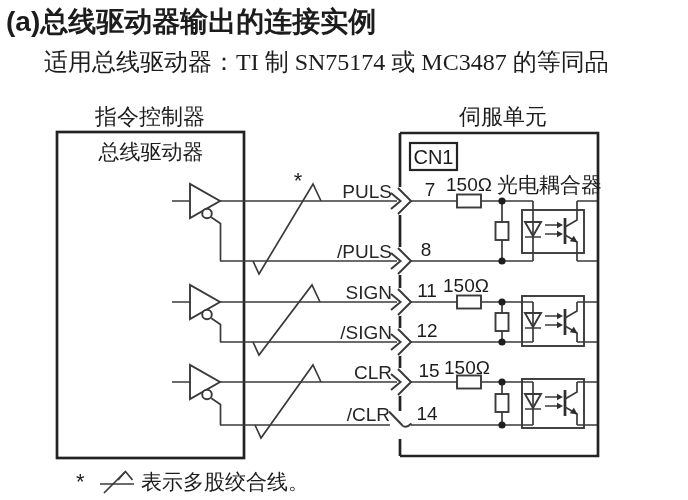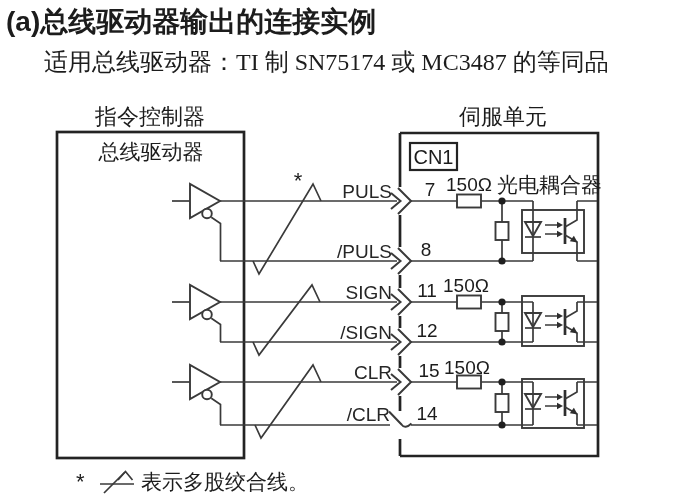--- a/index.html
+++ b/index.html
@@ -1,17 +1,17 @@
 <!DOCTYPE html>
 <html><head>
 <meta charset="utf-8">
 <style>
   html,body{margin:0;padding:0;background:#ffffff;}
   .screen{position:relative;width:688px;height:500px;background:#ffffff;overflow:hidden;
-          font-family:"Liberation Sans",sans-serif;}
+          font-family:"Liberation Sans",sans-serif;border-radius:23px;}
   svg{display:block;}
   svg text{fill:#1c1c1c;}
   .ln{stroke:#3a3a3a;stroke-width:1.7;fill:none;}
   .ln2{stroke:#3a3a3a;stroke-width:2;fill:none;}
   .bx{stroke:#232323;stroke-width:2.7;fill:none;}
   .bx2{stroke:#232323;stroke-width:2.2;fill:none;}
   .comp{stroke:#3a3a3a;stroke-width:1.9;fill:#ffffff;}
   .pkg{stroke:#3a3a3a;stroke-width:1.9;fill:none;}
   .dot{fill:#1f1f1f;stroke:none;}
   .fillink{fill:#2e2e2e;stroke:none;}

